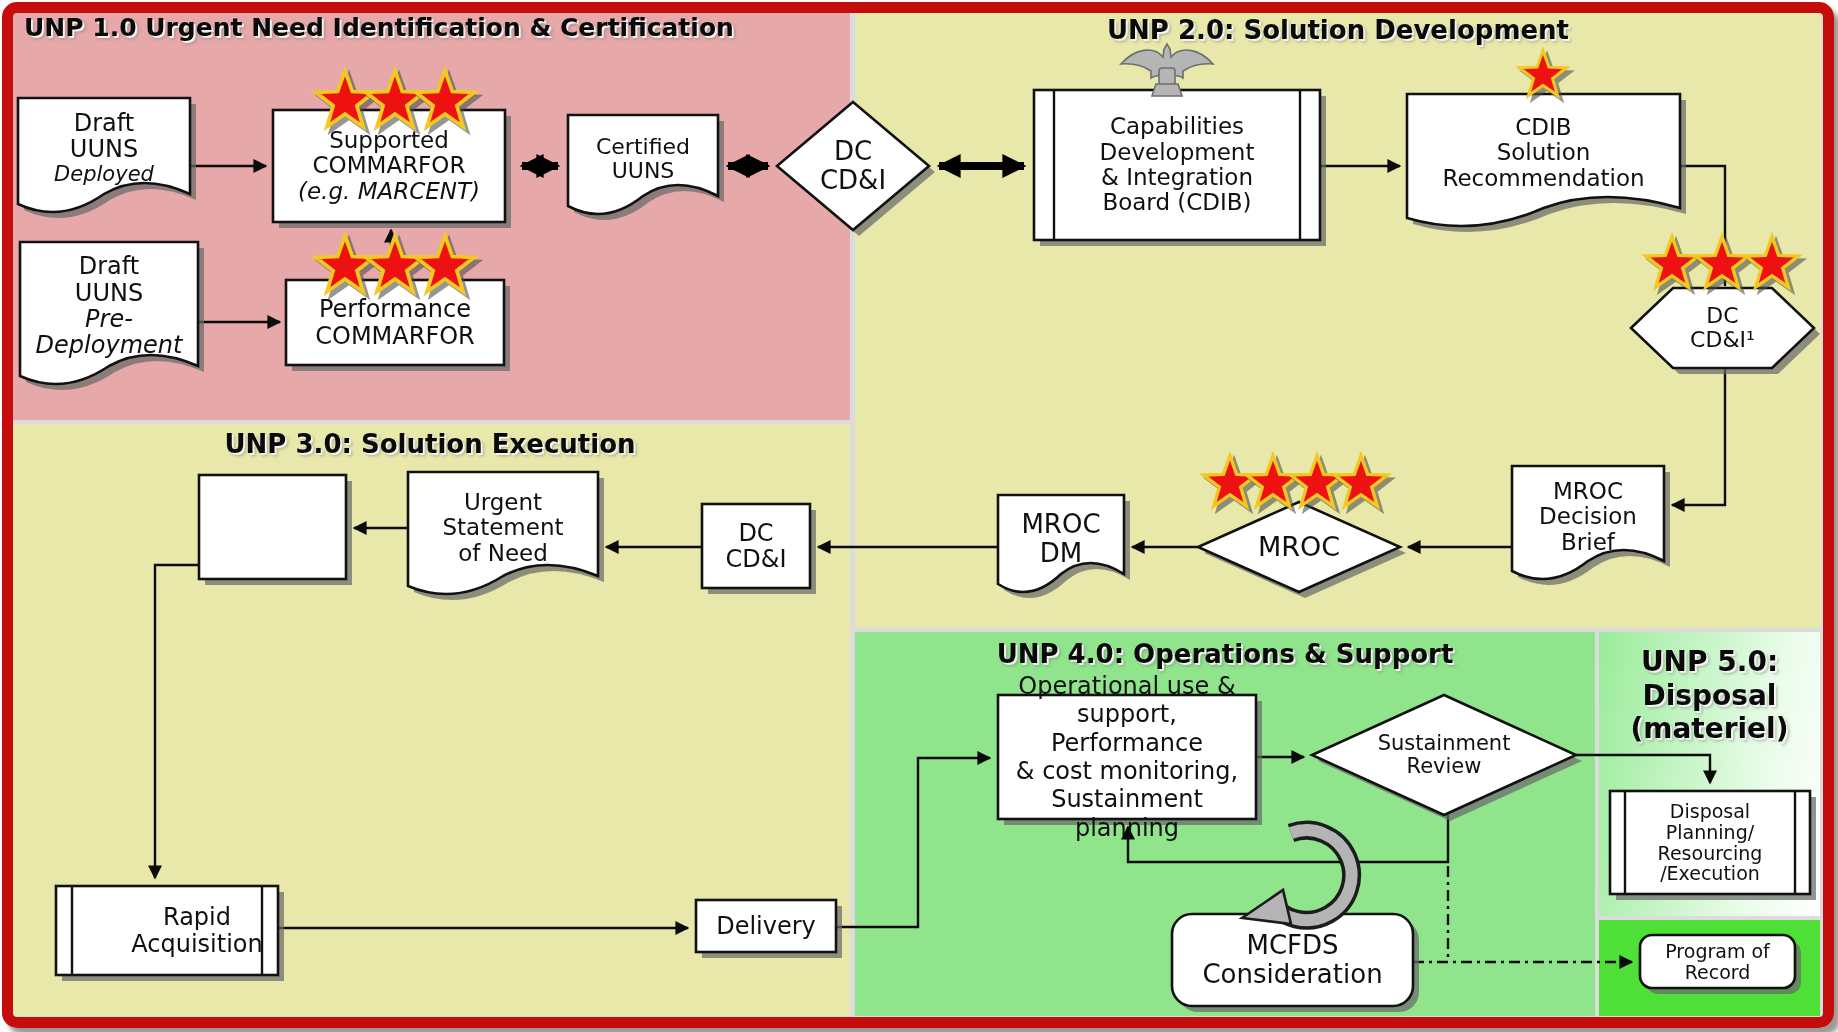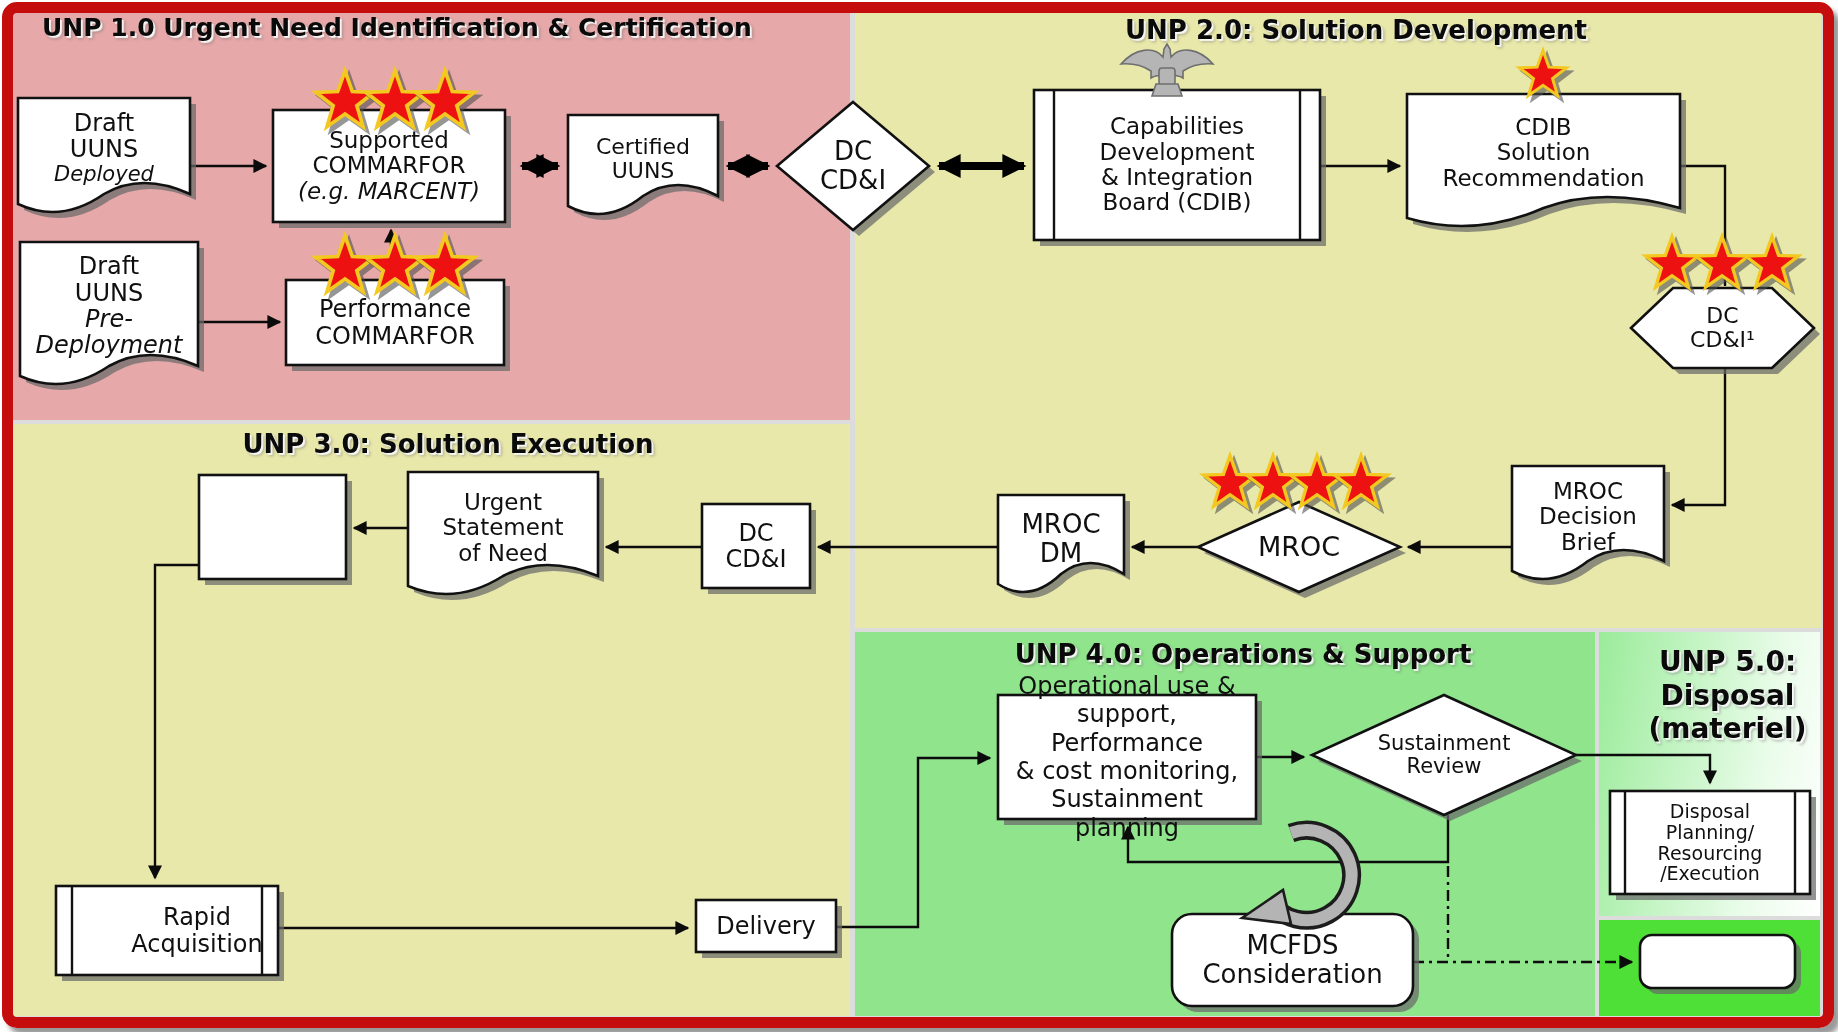--- a/index.html
+++ b/index.html
@@ -13,21 +13,21 @@
   .region{position:absolute;z-index:1;}
   #r-unp1{left:10px;top:10px;width:840px;height:410px;background:var(--region_pink);}
   #r-unp2{left:855px;top:10px;width:966px;height:618px;background:var(--region_yellow);}
   #r-unp3{left:10px;top:424px;width:840px;height:592px;background:var(--region_yellow);}
   #r-unp4{left:855px;top:632px;width:740px;height:384px;background:var(--region_green);}
   #r-unp5{left:1599px;top:632px;width:221px;height:284px;
     background:linear-gradient(100deg,var(--unp5_grad_a) 0%,var(--unp5_grad_b) 70%,#ffffff 100%);}
   #r-por{left:1599px;top:920px;width:221px;height:96px;background:var(--region_green_bright);}
   .rtitle{position:absolute;z-index:2;font-weight:bold;color:#0a0a0a;text-align:center;
     font-size:26px;line-height:1.15;white-space:pre-line;
-    text-shadow:2px 2px 1px rgba(255,255,255,.9), 3px 3px 3px rgba(90,90,90,.45);margin-left:18px;}
+    text-shadow:2px 2px 1px rgba(255,255,255,.9), 3px 3px 3px rgba(90,90,90,.45);}
   #t-unp1{left:24px;top:14px;width:820px;text-align:left;font-size:25px;}
   #t-unp2{left:855px;top:16px;width:966px;}
   #t-unp3{left:10px;top:430px;width:840px;}
   #t-unp4{left:855px;top:640px;width:740px;}
   #t-unp5{left:1599px;top:645px;width:221px;font-size:28px;line-height:1.2;}
   #ov{position:absolute;left:0;top:0;z-index:3;overflow:visible;}
   .sh{fill:rgba(105,105,105,.72);stroke:none;}
   .main{fill:var(--shape_fill);stroke:var(--shape_stroke);stroke-width:2.6;}
   .bar{fill:none;stroke:var(--shape_stroke);stroke-width:2.4;}
   .c-thin{fill:none;stroke:#0b0b0b;stroke-width:2.4;}
@@ -286,15 +286,17 @@
 &amp; cost monitoring,
 Sustainment planning</div>
   <div class="txt fs21" style="left:1344px;top:727px;width:200px;height:56px;">Sustainment
 Review</div>
   <div class="txt fs26" style="left:1172px;top:914px;width:241px;height:92px;">MCFDS
 Consideration</div>
   <div class="txt fs19" style="left:1610px;top:791px;width:200px;height:103px;">Disposal
 Planning/
 Resourcing
 /Execution</div>
+  <div class="txt fs19" style="left:1640px;top:935px;width:155px;height:53px;">Program of
+Record</div>
 
   <div class="frameborder"></div>
 </div>
 
 </body></html>

